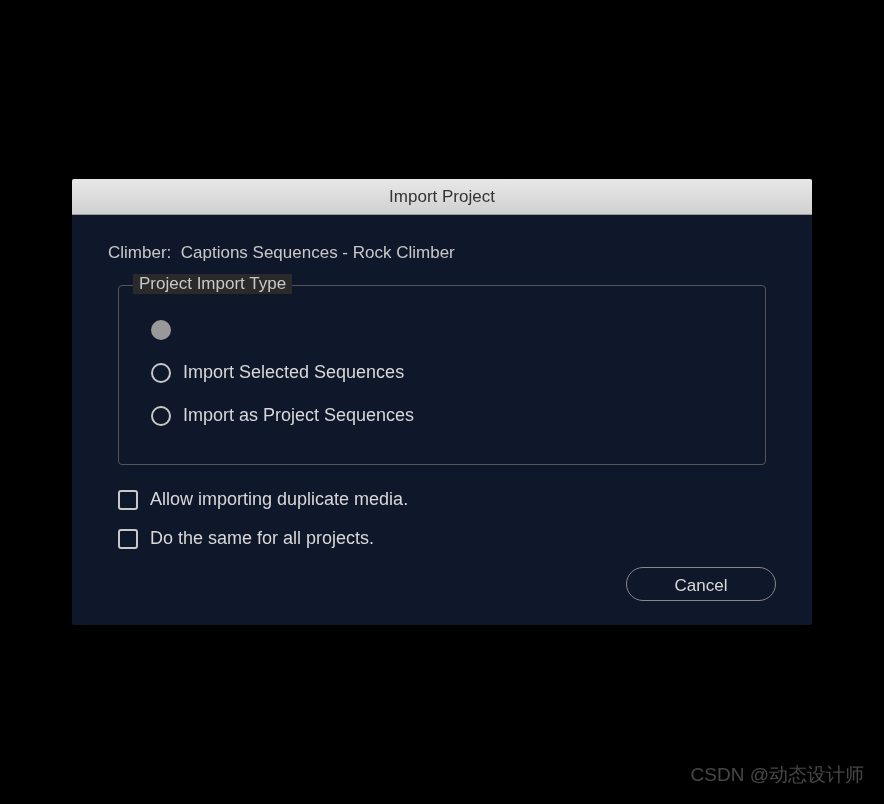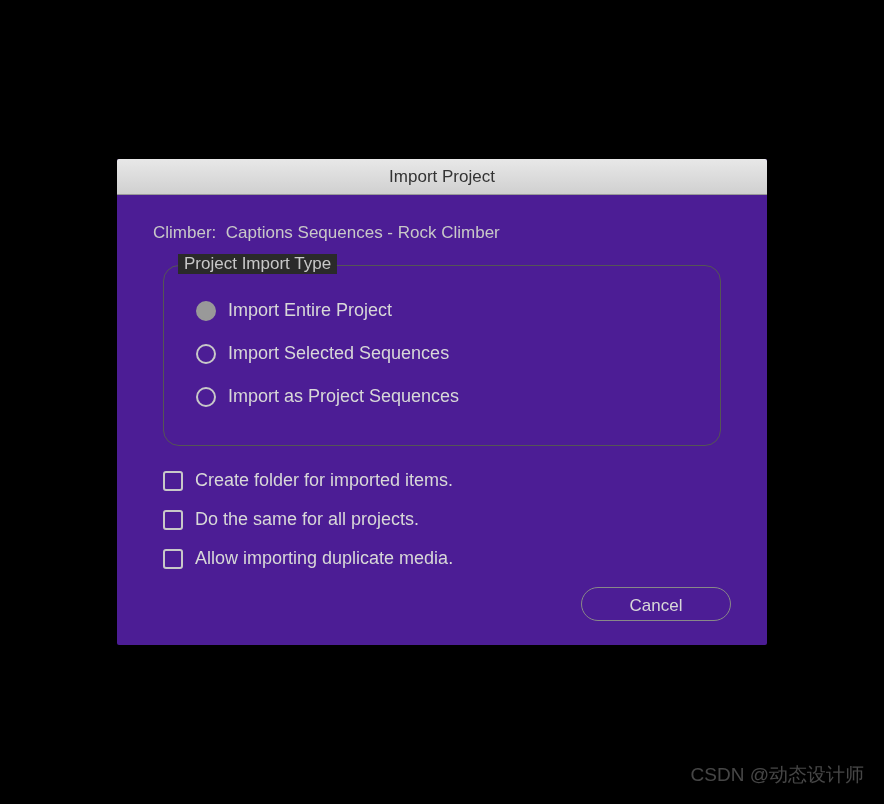--- a/index.html
+++ b/index.html
@@ -11,22 +11,22 @@
       background: #000;
       font-family: -apple-system, BlinkMacSystemFont, "Segoe UI", sans-serif;
       width: 884px;
       height: 804px;
       display: flex;
       align-items: center;
       justify-content: center;
       position: relative;
     }
     .dialog {
-      width: 650px;
-      background: #4c1d95;
+      width: 740px;
+      background: #0f172a;
       box-shadow: 0 15px 40px rgba(0,0,0,0.6);
       border-radius: 2px;
       overflow: hidden;
     }
     .titlebar {
       background: linear-gradient(180deg, #e8e8e8, #d0d0d0);
       height: 36px;
       display: flex;
       align-items: center;
       justify-content: center;
@@ -37,21 +37,21 @@
     .content {
       padding: 28px 36px 24px 36px;
     }
     .project-line {
       color: #c8c8c8;
       font-size: 17px;
       margin-bottom: 22px;
     }
     .fieldset {
       border: 1px solid #555;
-      border-radius: 16px;
+      border-radius: 4px;
       padding: 22px 24px 26px 24px;
       margin: 0 10px 24px 10px;
       position: relative;
     }
     .legend {
       position: absolute;
       top: -12px;
       left: 14px;
       background: #2a2a2a;
       padding: 0 6px;
@@ -150,47 +150,42 @@
     <div class="project-line">
       <span>Climber:</span>&nbsp;
       <span>Captions Sequences - Rock Climber</span>
     </div>
 
     <div class="fieldset">
       <div class="legend">Project Import Type</div>
 
       <div class="radio-row">
         <span class="radio-circle selected"></span>
-        <span class="radio-label">Import Entire Project</span>
       </div>
 
       <div class="radio-row">
         <span class="radio-circle"></span>
         <span class="radio-label">Import Selected Sequences</span>
       </div>
 
       <div class="radio-row">
         <span class="radio-circle"></span>
         <span class="radio-label">Import as Project Sequences</span>
       </div>
     </div>
 
+
     <div class="checkbox-row">
       <span class="checkbox-box"></span>
-      <span class="checkbox-label">Create folder for imported items.</span>
+      <span class="checkbox-label">Allow importing duplicate media.</span>
     </div>
 
     <div class="checkbox-row">
       <span class="checkbox-box"></span>
       <span class="checkbox-label">Do the same for all projects.</span>
-    </div>
-
-    <div class="checkbox-row">
-      <span class="checkbox-box"></span>
-      <span class="checkbox-label">Allow importing duplicate media.</span>
     </div>
 
     <div class="buttons">
       <button class="btn btn-cancel">Cancel</button>
     </div>
   </div>
 </div>
 
 <div class="watermark">CSDN @动态设计师</div>
 

